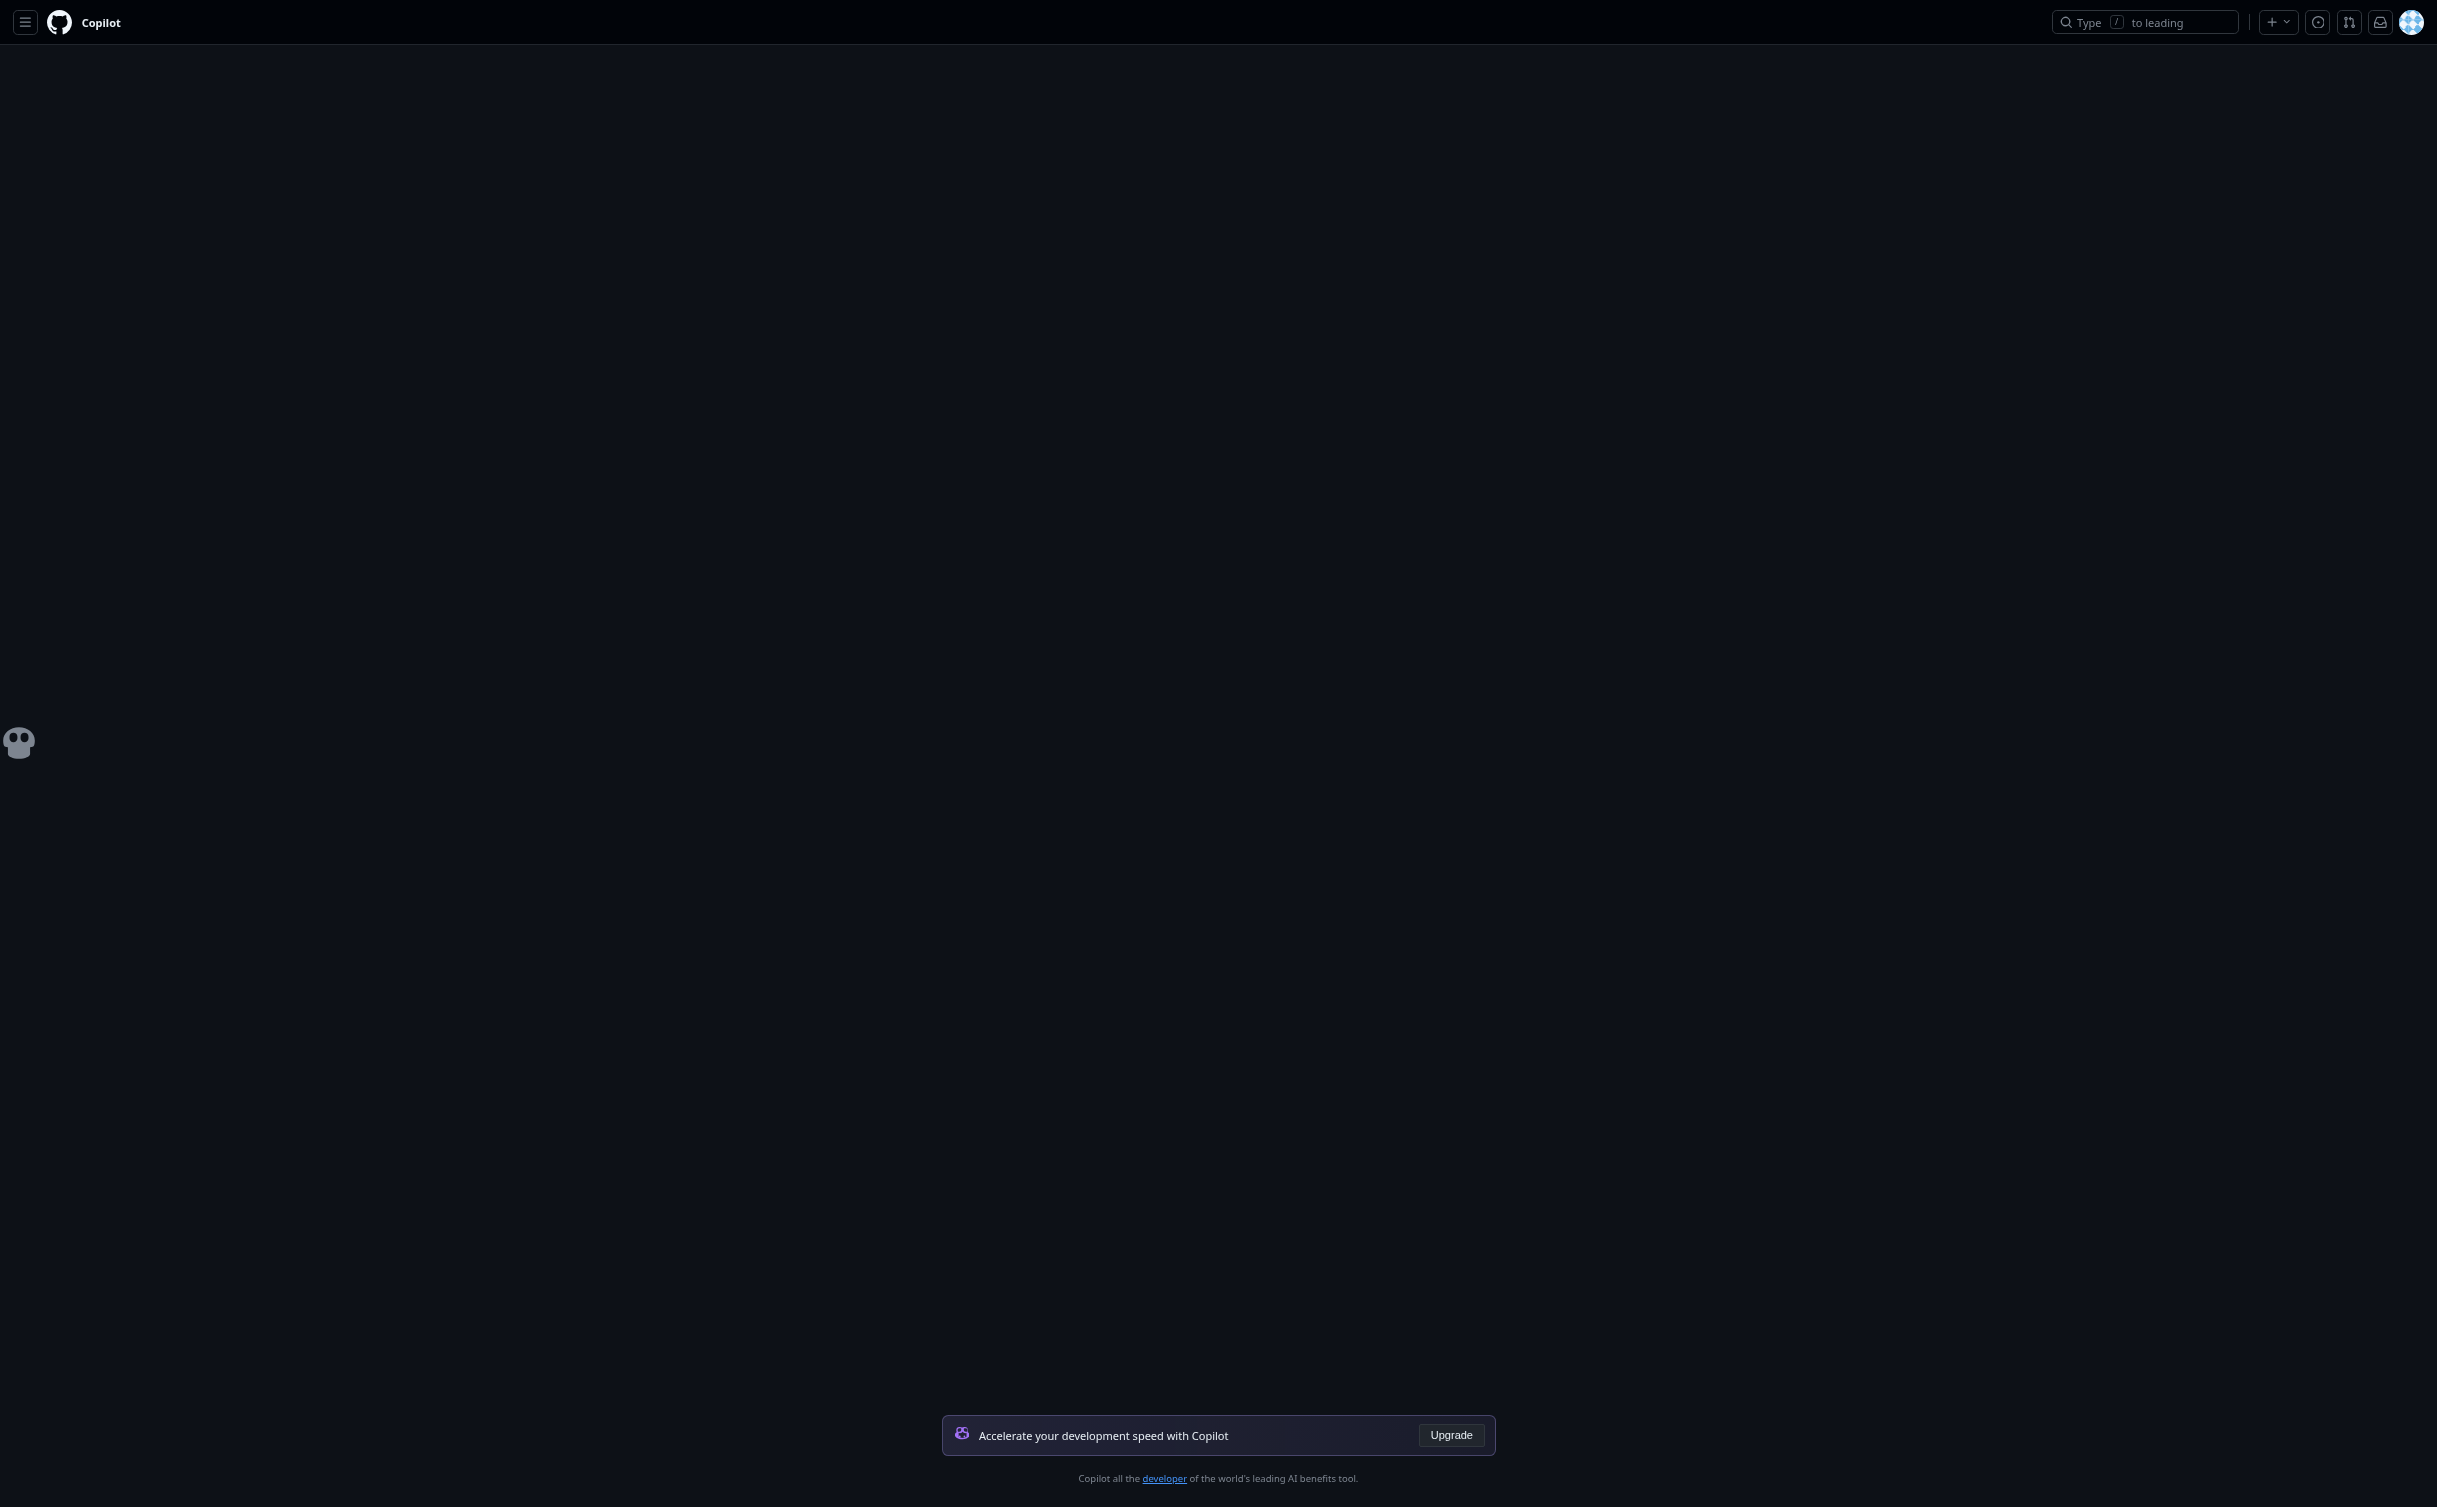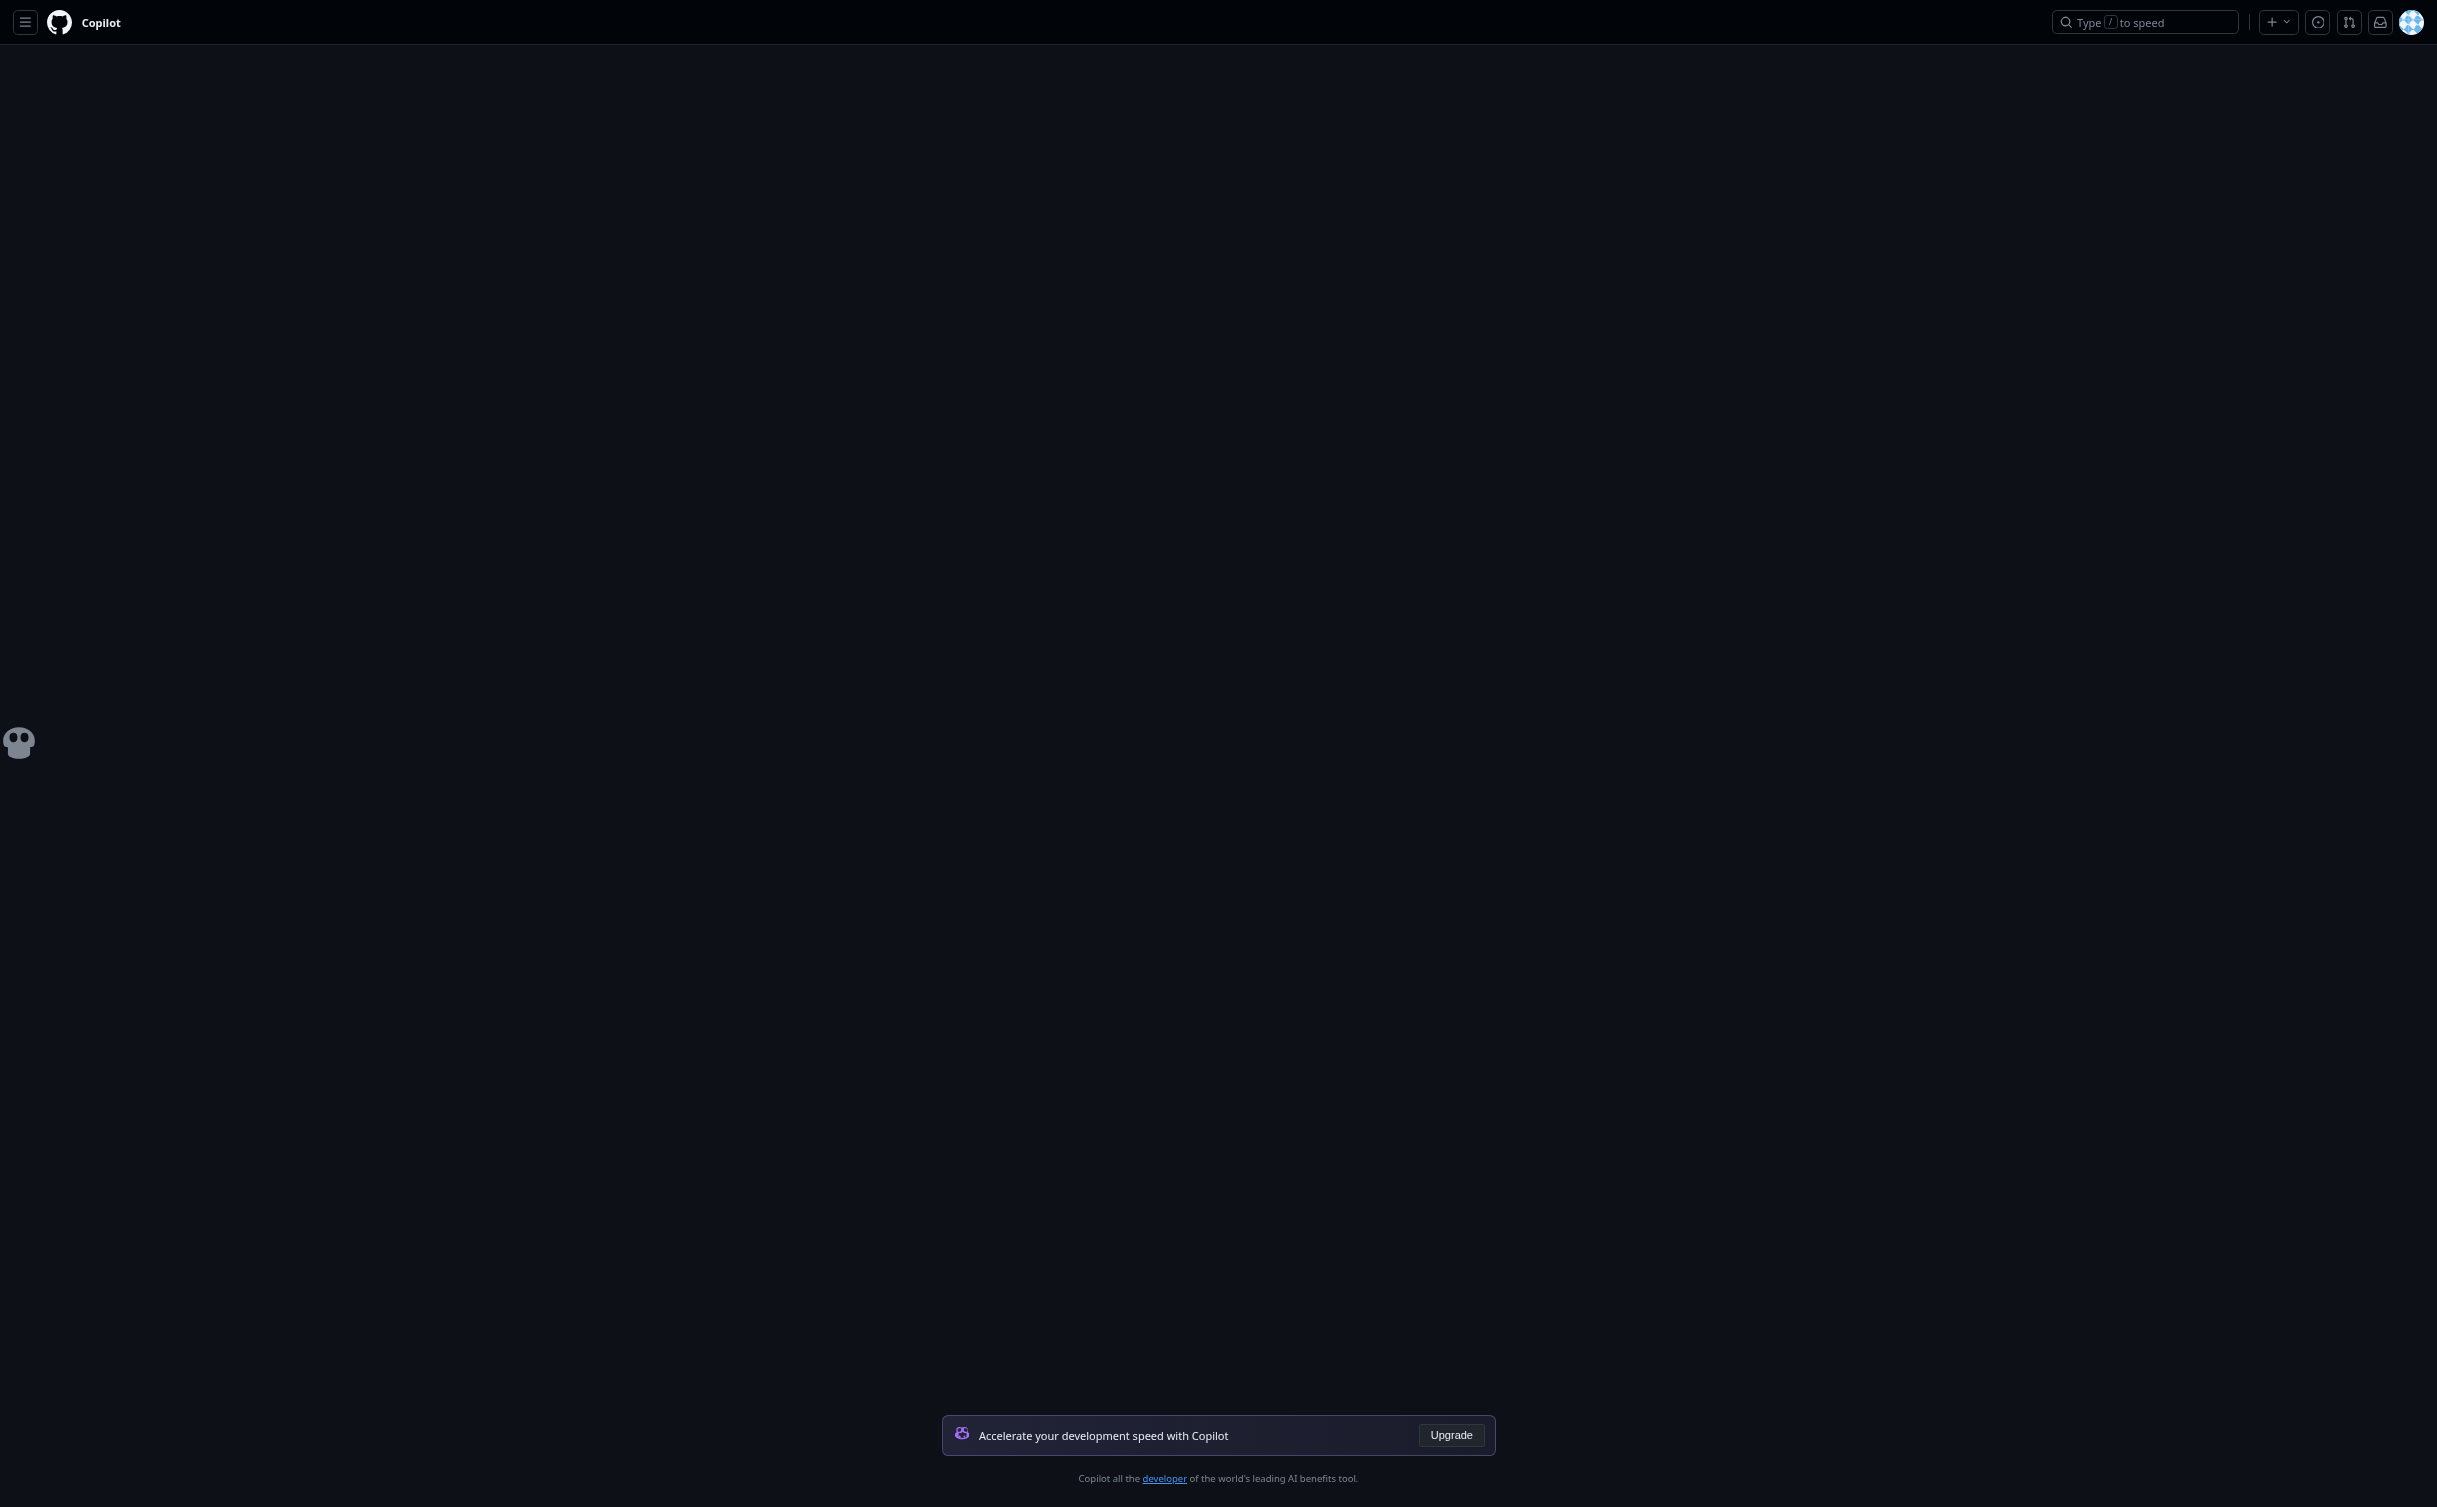--- a/index.html
+++ b/index.html
@@ -83,21 +83,21 @@
       color: #7d8590;
       cursor: text;
       gap: 4.7px;
     }
 
     .search-text {
       font-size: 11px;
       color: #7d8590;
       display: flex;
       align-items: center;
-      gap: 2px;
+      gap: 8px;
     }
 
     .kbd {
       display: inline-flex;
       align-items: center;
       justify-content: center;
       min-width: 14.2px;
       height: 14.2px;
       padding: 0 3.2px;
       font-size: 8.7px;
@@ -241,21 +241,21 @@
     <span class="page-title">Copilot</span>
   </div>
   <div class="header-right">
     <div class="search-box">
       <svg width="12.7" height="12.7" viewBox="0 0 16 16" fill="currentColor">
         <path d="M10.68 11.74a6 6 0 0 1-7.922-8.982 6 6 0 0 1 8.982 7.922l3.04 3.04a.749.749 0 0 1-.326 1.275.749.749 0 0 1-.734-.215ZM11.5 7a4.499 4.499 0 1 0-8.997 0A4.499 4.499 0 0 0 11.5 7Z"></path>
       </svg>
       <span class="search-text">
         <span>Type</span>
         <span class="kbd">/</span>
-        <span>to speed</span>
+        <span>to leading</span>
       </span>
     </div>
     <div class="divider"></div>
     <button class="create-btn">
       <svg width="12.7" height="12.7" viewBox="0 0 16 16" fill="currentColor">
         <path d="M7.75 2a.75.75 0 0 1 .75.75V7h4.25a.75.75 0 0 1 0 1.5H8.5v4.25a.75.75 0 0 1-1.5 0V8.5H2.75a.75.75 0 0 1 0-1.5H7V2.75A.75.75 0 0 1 7.75 2Z"></path>
       </svg>
       <svg width="9.5" height="9.5" viewBox="0 0 16 16" fill="currentColor">
         <path d="M12.78 5.22a.749.749 0 0 1 0 1.06l-4.25 4.25a.749.749 0 0 1-1.06 0L3.22 6.28a.749.749 0 1 1 1.06-1.06L8 8.939l3.72-3.719a.749.749 0 0 1 1.06 0Z"></path>
       </svg>

